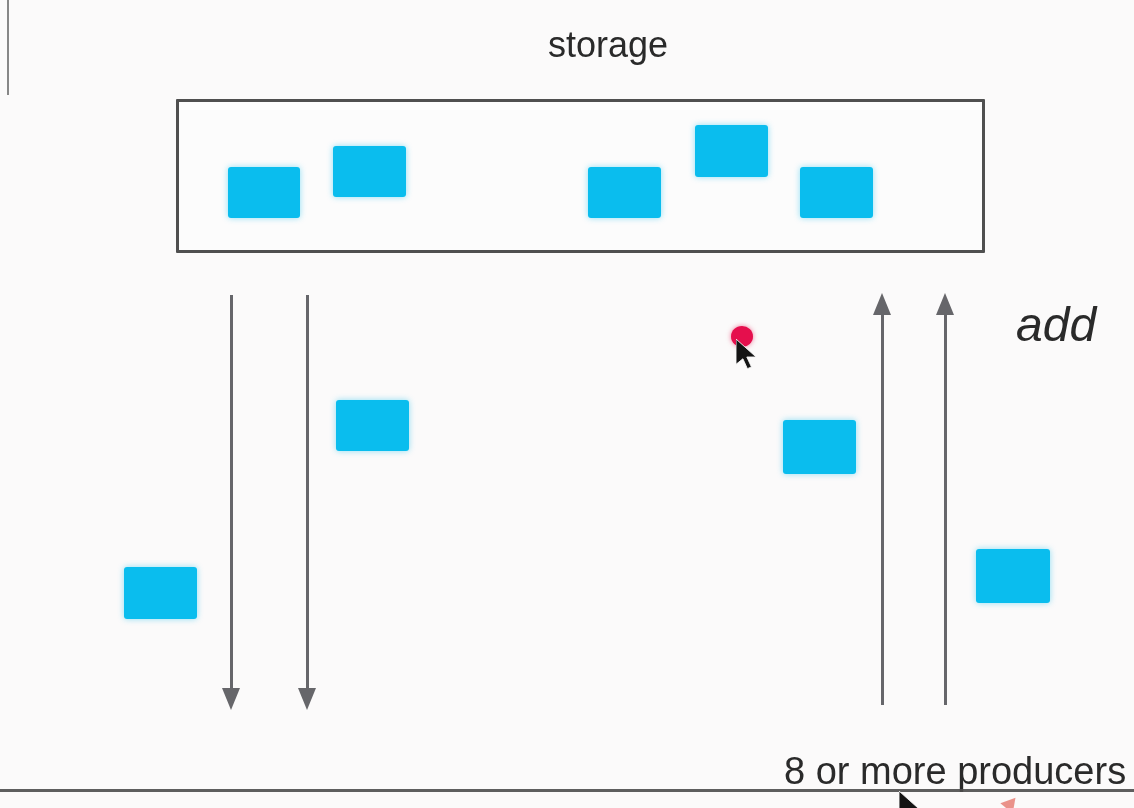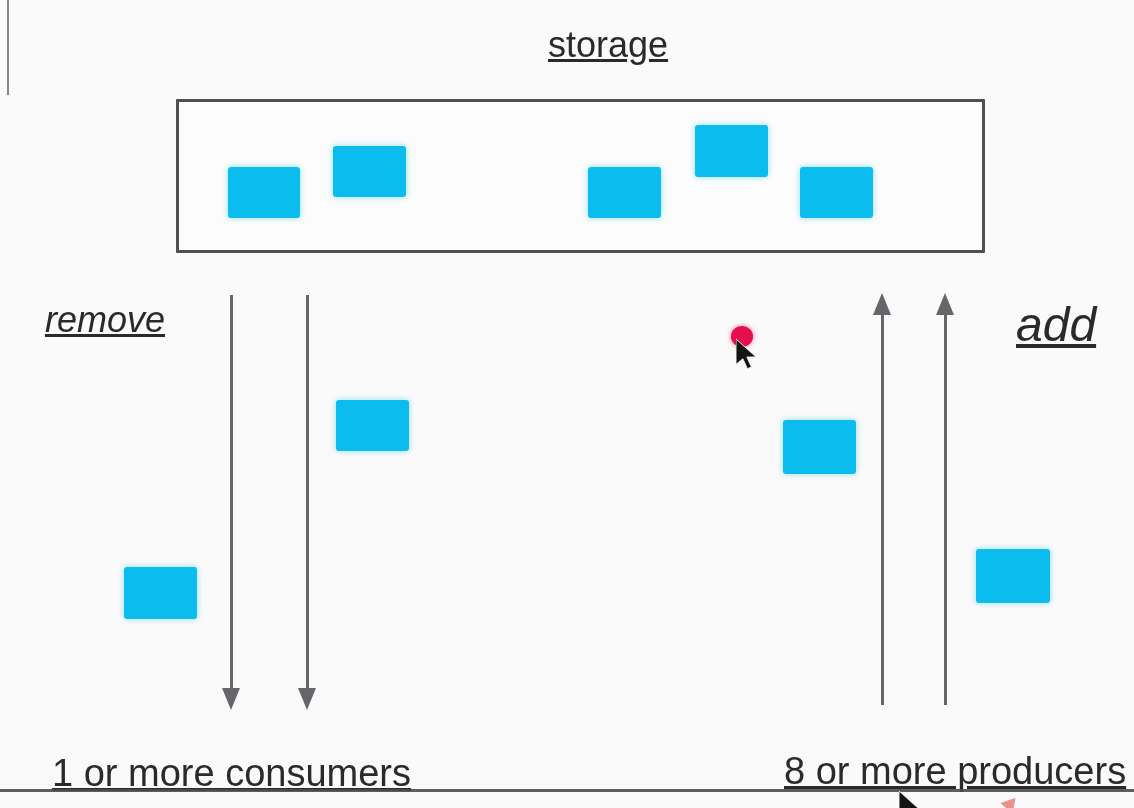--- a/index.html
+++ b/index.html
@@ -9,21 +9,21 @@
     --bg:#fbfafa;
     --cursor-dot:#e50f4d;
   }
   html,body{margin:0;padding:0;background:#fff;}
   .canvas{
     position:relative;width:1134px;height:808px;overflow:hidden;
     background:var(--bg);
     font-family:"Liberation Sans","DejaVu Sans",sans-serif;
     color:var(--text);
   }
-  .label{position:absolute;white-space:nowrap;line-height:1.1;text-decoration:underline;}
+  .label{position:absolute;white-space:nowrap;line-height:1.1;}
   .label.storage{left:548px;top:25px;font-size:36px;}
   .label.remove{left:45px;top:300px;font-size:36px;font-style:italic;}
   .label.add{left:1016px;top:299px;font-size:48px;font-style:italic;}
   .label.consumers{left:52px;top:753px;font-size:38px;}
   .label.producers{left:784px;top:751px;font-size:38px;}
   .storage-box{
     position:absolute;left:176px;top:99px;width:803px;height:148px;
     border:3px solid #4f4f4f;border-radius:1px;background:rgba(255,255,255,.35);
   }
   .item-square{
@@ -93,25 +93,23 @@
       <div class="arrow up" style="left: 873px; top: 293px; height: 412px;">
         <div class="arrow-line"></div>
         <div class="arrow-head"></div>
       </div>
       <div class="arrow up" style="left: 936px; top: 293px; height: 412px;">
         <div class="arrow-line"></div>
         <div class="arrow-head"></div>
       </div>
     </div>
 
-  <div class="label remove">remove</div>
 
   <div class="label add">add</div>
 
-  <div class="label consumers">1 or more consumers</div>
 
   <div class="label producers">8 or more producers</div>
 
   <div class="bottom-rule"></div>
 
   <div class="cursor-dot"></div>
 
   <span class="cursor-pointer">
     <svg width="21" height="30" viewBox="0 0 14 20">
       <path d="M0 0 L0 16.9 L4.6 13.2 L7.6 19.8 L10.3 18.6 L7.2 12 L13.4 12 Z" fill="#141414" stroke="#f5f5f5" stroke-width="0.6"></path>

